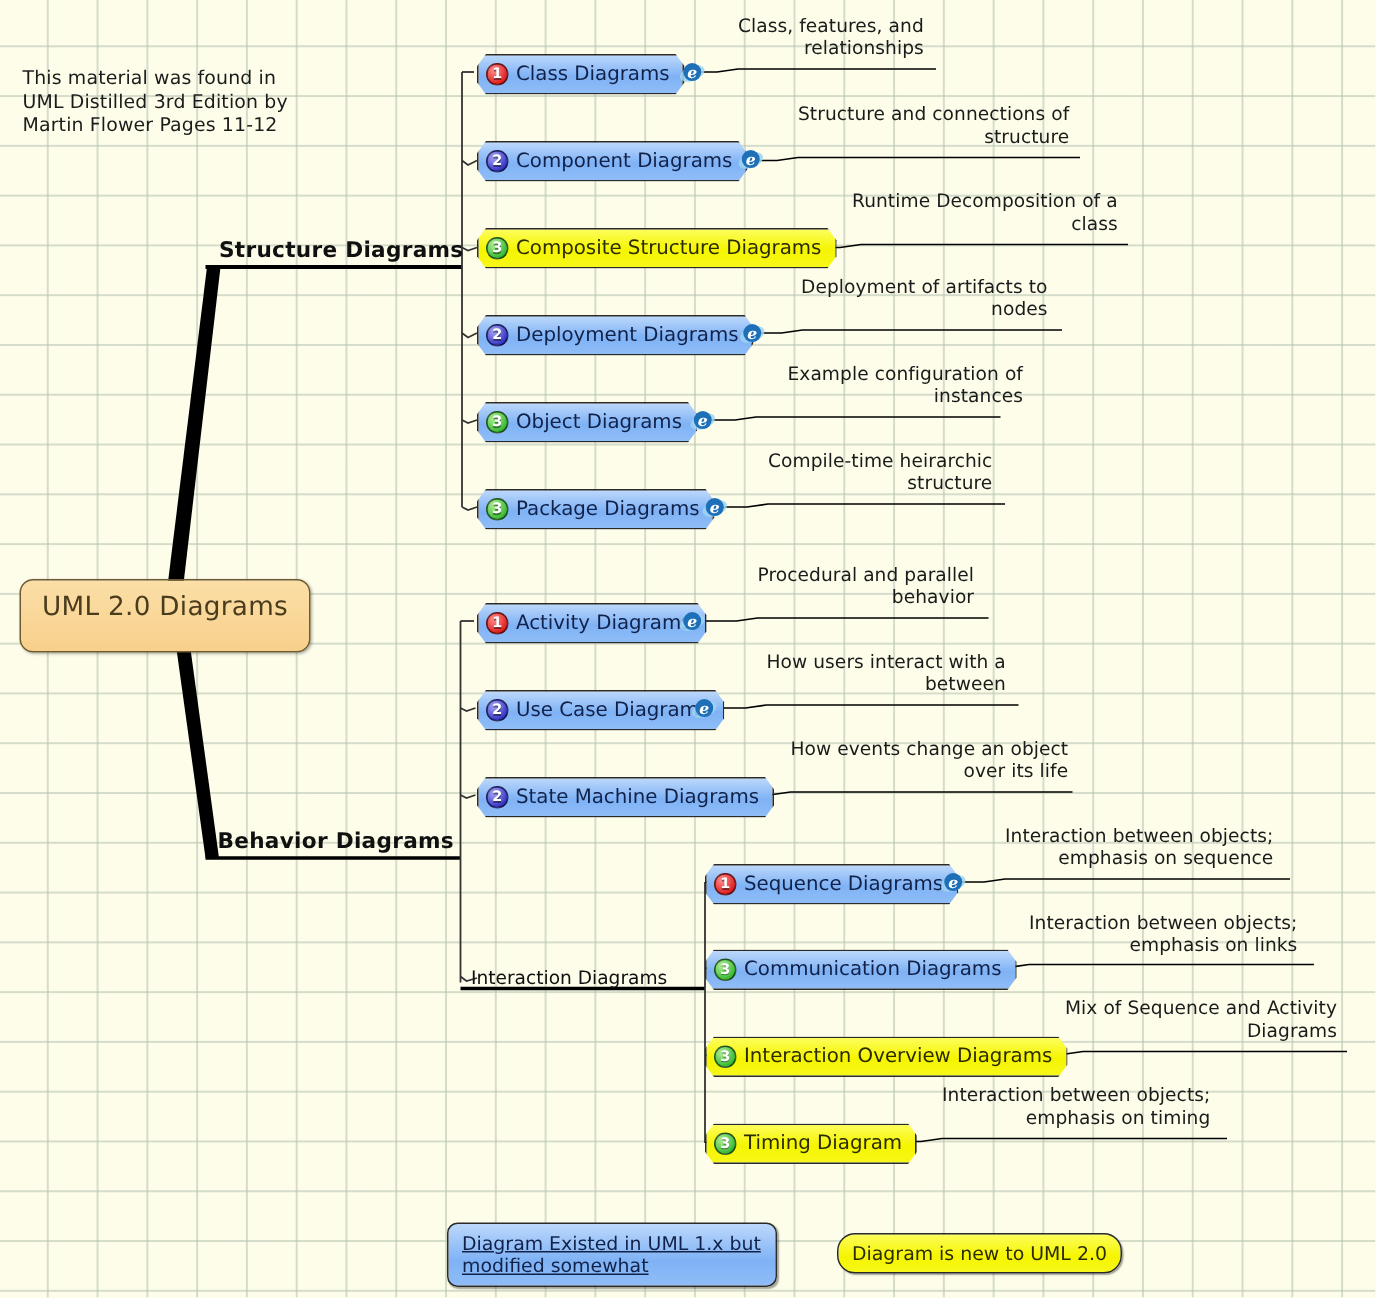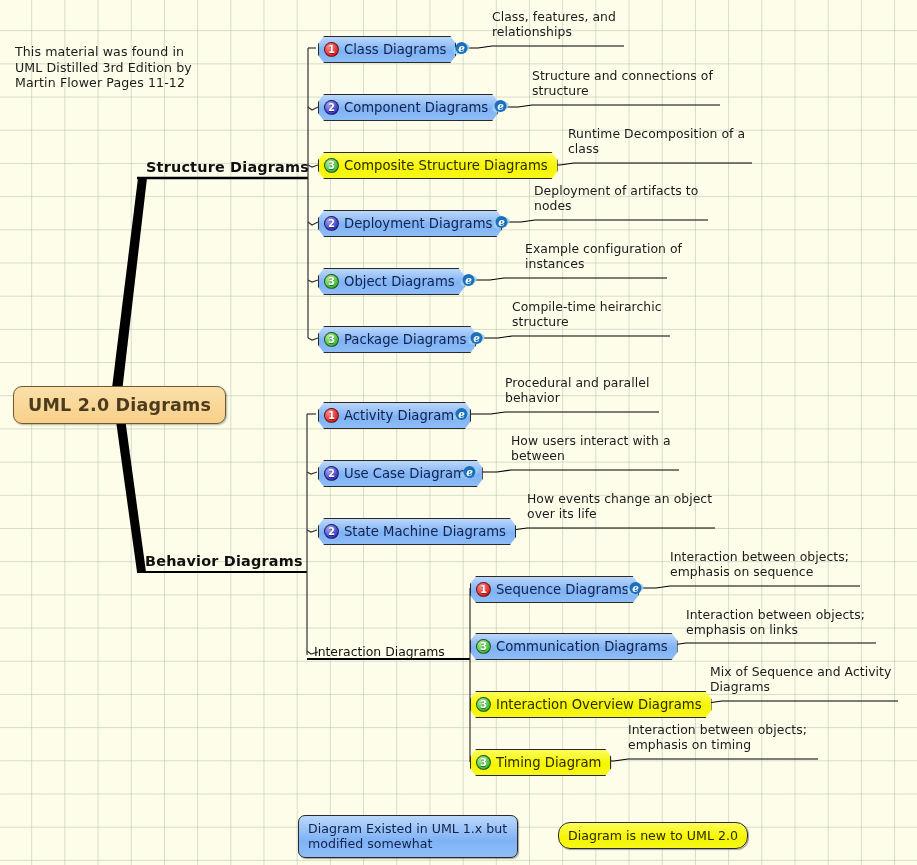--- a/index.html
+++ b/index.html
@@ -26,22 +26,22 @@
     white-space:pre-line;letter-spacing:.1px;
   }
 
   
   .root-node{
     position:absolute;
     background:linear-gradient(to bottom,#fbdfa8,#f8d08a);
     border:1px solid #6d5a32;
     border-radius:9px;
     color:#4a3c1d;
-    font-size:17.5px;font-weight:bold;
-    padding:8px 14px 8px 14px;
+    font-size:17.5px;font-weight:normal;
+    padding:8px 14px 19px 14px;
     white-space:nowrap;
     box-shadow:1px 1px 2px rgba(0,0,0,.3);
     letter-spacing:.2px;
   }
 
   
   .branch-title{
     position:absolute;color:#101010;font-size:14.4px;font-weight:bold;
     white-space:nowrap;letter-spacing:.2px;
   }
@@ -86,34 +86,34 @@
   .badge.b1{background:radial-gradient(circle at 34% 30%,#ff8f8f,#e02020 72%,#aa0f0f);}
   .badge.b2{background:radial-gradient(circle at 34% 30%,#a9a9f4,#3636c8 72%,#1c1c8a);}
   .badge.b3{background:radial-gradient(circle at 34% 30%,#b5ef9a,#3aba35 72%,#1d8018);}
 
   
   .ie-icon{position:absolute;width:19px;height:19px;}
 
   
   .desc{
     position:absolute;color:#1b1b1b;font-size:12.4px;line-height:15.4px;
-    white-space:pre-line;letter-spacing:.05px;
+    white-space:pre-line;letter-spacing:.05px;text-align:right;
   }
 
   
   .legend{
     position:absolute;
     border:1px solid #2a2a2a;
     border-radius:7px;
     font-size:12.6px;line-height:15.4px;
     padding:5px 9px;
     white-space:pre-line;
     box-shadow:1px 1px 1px rgba(0,0,0,.35);
   }
-  .legend.blue{background:linear-gradient(to bottom,#bcd8fb,#7fb2f5 60%,#8fbdf7);color:#11224a;}
+  .legend.blue{background:linear-gradient(to bottom,#bcd8fb,#7fb2f5 60%,#8fbdf7);color:#11224a;text-decoration:underline;}
   .legend.yellow{background:linear-gradient(to bottom,#fdfd5c,#f5f500 60%,#f7f71a);color:#2b2b00;}
 </style>
 </head>
 <body>
 
 <div id="canvas"></div>
 
 <svg id="edges" viewBox="0 0 917 865">
 
   <path d="M112,388 L138,178 L147,178 L122,392 Z" fill="#000"></path>

